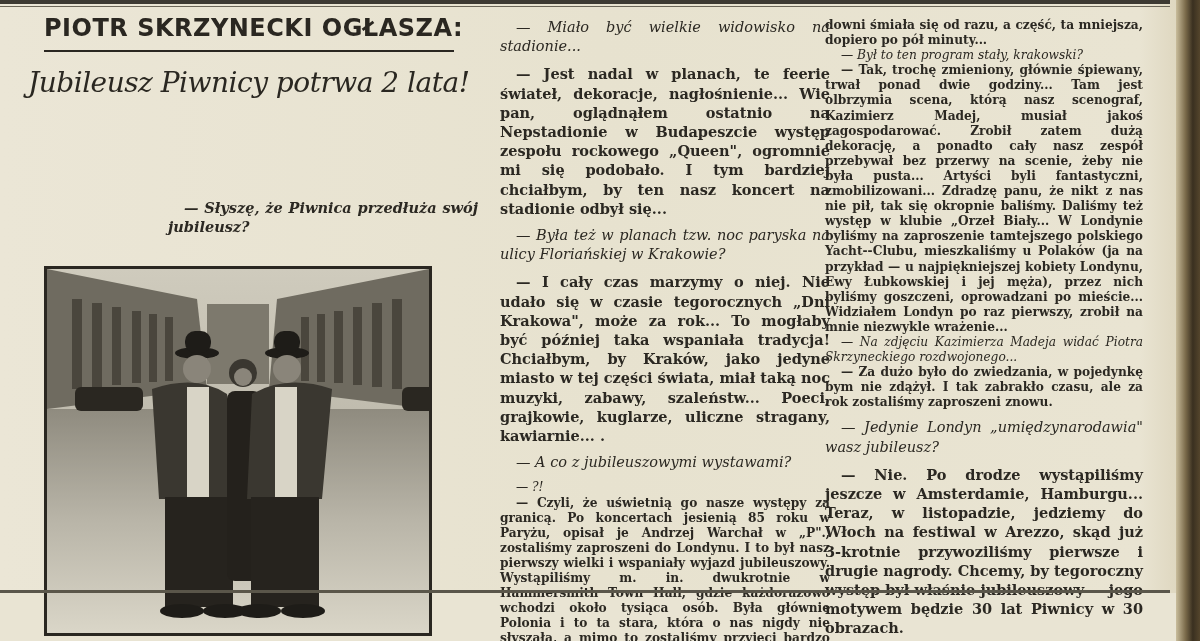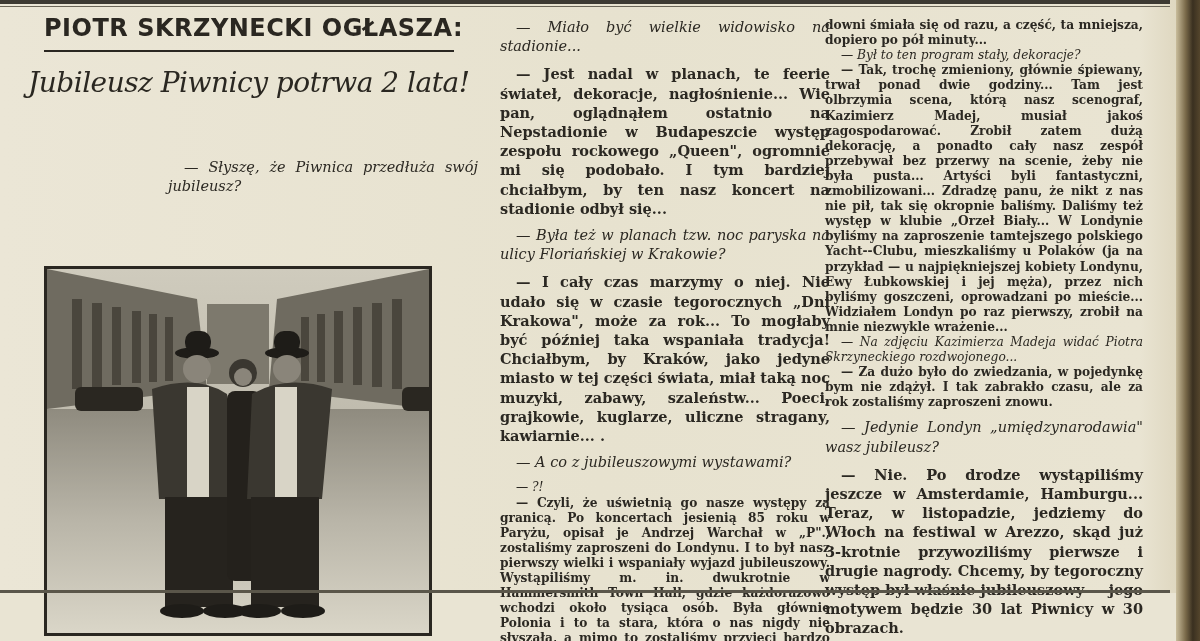--- a/index.html
+++ b/index.html
@@ -26,21 +26,21 @@
     white-space:nowrap; letter-spacing:-0.5px; transform:scaleX(1.0); transform-origin:left; }
 
   .col { position:absolute; font-size:14.5px; line-height:19.2px; text-align:justify; }
   .col p { margin:0 0 0 0; text-indent:16px; }
   .col p.q { font-style:italic; font-weight:normal; }
   .col p.gap { margin-top:8px; }
   .col p.noindent { text-indent:0; }
   .small { font-size:12.2px; line-height:15.1px; font-weight:bold; }
 
   .intro { left:168px; top:158px; width:310px; font-weight:bold; }
-  .intro p.q { font-weight:normal; }
+  .intro p.q { font-weight:bold;margin-top:40px; }
 
   .photo { position:absolute; left:44px; top:266px; width:388px; height:370px;
     border:3px solid #2a2721; box-sizing:border-box; overflow:hidden;
     background: linear-gradient(180deg, #8c887c 0%, #a9a596 30%, #9b978a 50%, #c8c4b6 75%, #d7d3c4 100%); }
 
   .col2 { left:500px; top:18px; width:330px; font-weight:bold; }
   .col3 { left:825px; top:18px; width:318px; font-weight:bold; }
 </style>
 </head>
 <body>
@@ -130,21 +130,21 @@
     <p class="gap">— Jest nadal w planach, te feerie świateł, dekoracje, nagłośnienie... Wie pan, oglądnąłem ostatnio na Nepstadionie w Budapeszcie występ zespołu rockowego „Queen", ogromnie mi się podobało. I tym bardziej chciałbym, by ten nasz koncert na stadionie odbył się...</p>
     <p class="q gap">— Była też w planach tzw. noc paryska na ulicy Floriańskiej w Krakowie?</p>
     <p class="gap">— I cały czas marzymy o niej. Nie udało się w czasie tegorocznych „Dni Krakowa", może za rok... To mogłaby być później taka wspaniała tradycja! Chciałbym, by Kraków, jako jedyne miasto w tej części świata, miał taką noc muzyki, zabawy, szaleństw... Poeci, grajkowie, kuglarze, uliczne stragany, kawiarnie... .</p>
     <p class="q gap">— A co z jubileuszowymi wystawami?</p>
     <p class="q small gap">— ?!</p>
     <p class="small">— Czyli, że uświetnią go nasze występy za granicą. Po koncertach jesienią 85 roku w Paryżu, opisał je Andrzej Warchał w „P"., zostaliśmy zaproszeni do Londynu. I to był nasz pierwszy wielki i wspaniały wyjazd jubileuszowy. Wystąpiliśmy m. in. dwukrotnie w Hammersmith Town Hall, gdzie każdorazowo wchodzi około tysiąca osób. Była głównie Polonia i to ta stara, która o nas nigdy nie słyszała, a mimo to zostaliśmy przyjęci bardzo ciepło, wzruszająco, owacyjnie... — I dlatego, nie będąc nieskromnym, twierdzę, że był to sukces, może nawet większy niż paryski... Była też na tych występach grupa londyńczyków, którym Polacy na bieżąco tłumaczyli program; stwarzało to dodatkowy efekt — część bowiem wi-</p>
   </div>
 
   <div class="col col3">
     <p class="small noindent">downi śmiała się od razu, a część, ta mniejsza, dopiero po pół minuty...</p>
-    <p class="q small">— Był to ten program stały, dekoracje?</p>
+    <p class="q small">— Był to ten program stały, krakowski?</p>
     <p class="small">— Tak, trochę zmieniony, głównie śpiewany, trwał ponad dwie godziny... Tam jest olbrzymia scena, którą nasz scenograf, Kazimierz Madej, musiał jakoś zagospodarować. Zrobił zatem dużą dekorację, a ponadto cały nasz zespół przebywał bez przerwy na scenie, żeby nie była pusta... Artyści byli fantastyczni, zmobilizowani... Zdradzę panu, że nikt z nas nie pił, tak się okropnie baliśmy. Daliśmy też występ w klubie „Orzeł Biały... W Londynie byliśmy na zaproszenie tamtejszego polskiego Yacht--Clubu, mieszkaliśmy u Polaków (ja na przykład — u najpiękniejszej kobiety Londynu, Ewy Łubkowskiej i jej męża), przez nich byliśmy goszczeni, oprowadzani po mieście... Widziałem Londyn po raz pierwszy, zrobił na mnie niezwykle wrażenie...</p>
     <p class="q small">— Na zdjęciu Kazimierza Madeja widać Piotra Skrzyneckiego rozdwojonego...</p>
     <p class="small">— Za dużo było do zwiedzania, w pojedynkę bym nie zdążył. I tak zabrakło czasu, ale za rok zostaliśmy zaproszeni znowu.</p>
     <p class="q gap">— Jedynie Londyn „umiędzynarodawia" wasz jubileusz?</p>
     <p class="gap">— Nie. Po drodze wystąpiliśmy jeszcze w Amsterdamie, Hamburgu... Teraz, w listopadzie, jedziemy do Włoch na festiwal w Arezzo, skąd już 3-krotnie przywoziliśmy pierwsze i drugie nagrody. Chcemy, by tegoroczny występ był właśnie jubileuszowy — jego motywem będzie 30 lat Piwnicy w 30 obrazach.</p>
 
   </div>
 
   <div class="right-edge"></div>
   <div class="bottom-rule"></div>

